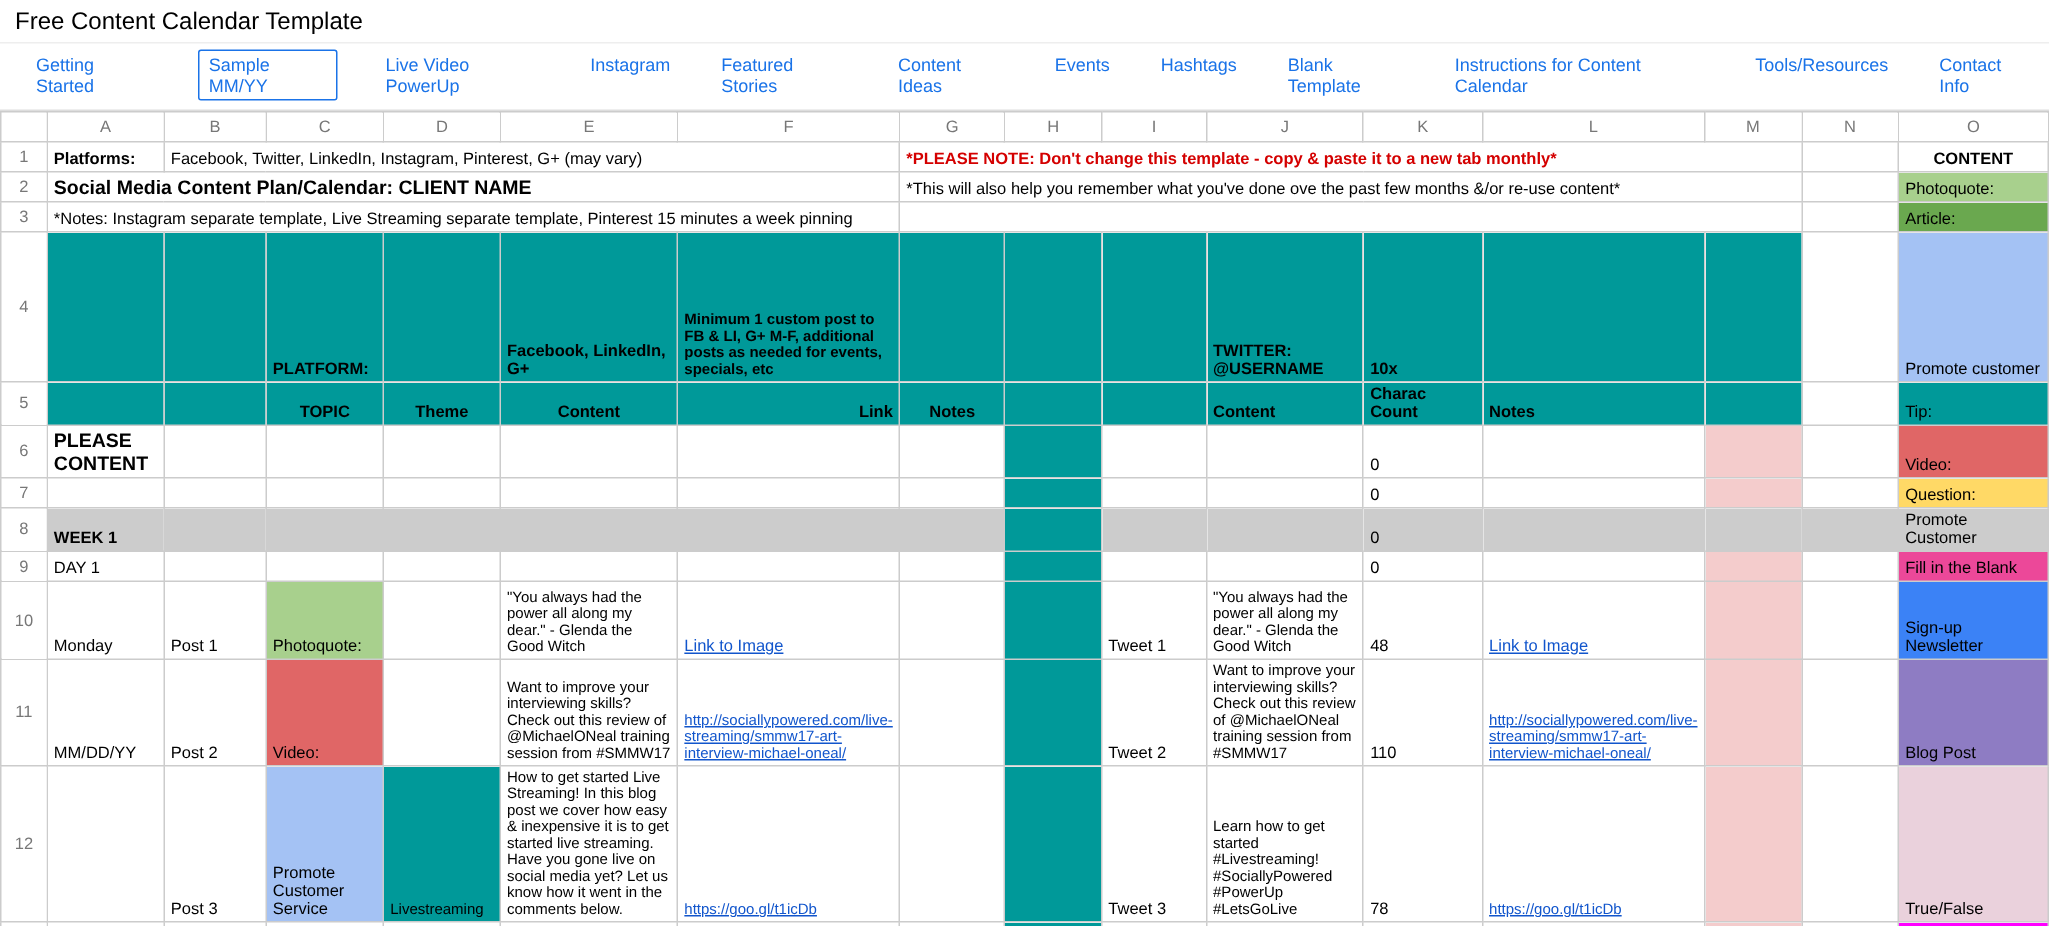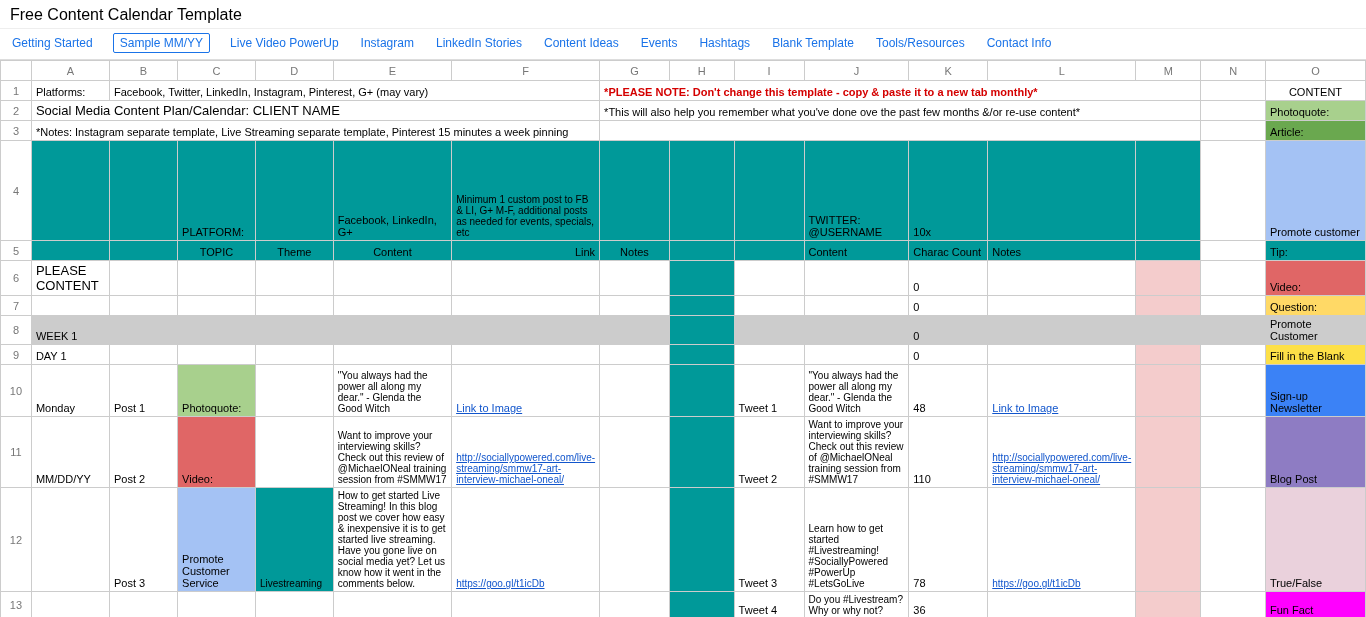--- a/index.html
+++ b/index.html
@@ -21,20 +21,21 @@
     border-bottom: 1px solid #ddd;
     display: flex;
     gap: 18px;
     font-size: 12px;
   }
   .tabs a {
     color: #1a73e8;
     text-decoration: none;
     padding: 3px 2px;
     cursor: pointer;
+    margin-left: 12px;
   }
   .tabs a.active {
     color: #1a73e8;
     border: 1px solid #1a73e8;
     border-radius: 2px;
     padding: 2px 6px;
   }
   .sheet-wrap {
     overflow: auto;
     height: calc(100vh - 60px);
@@ -71,46 +72,47 @@
     vertical-align: middle;
     position: sticky;
     left: 0;
     z-index: 1;
   }
   table.sheet thead th.corner {
     position: sticky;
     left: 0;
     z-index: 3;
   }
-  .bold { font-weight: normal; }
+  .bold { font-weight: bold; }
   .red { color: #d40000; font-weight: bold; }
   .grey { background: #ccc; }
   .teal { background: #009999; }
   .link { color: #1155cc; text-decoration: underline; cursor: pointer; }
   .num { text-align: right; }
   .wrap { white-space: normal; word-wrap: break-word; }
   tr.tall td { height: 100px; }
   tr.med td  { height: 52px; }
   tr.sm td   { height: 20px; }
 </style>
 </head>
 <body>
 
 <div class="title-bar">Free Content Calendar Template</div>
 
 <div class="tabs">
   <a>Getting Started</a>
   <a class="active">Sample MM/YY</a>
   <a>Live Video PowerUp</a>
   <a>Instagram</a>
-  <a>LinkedIn Stories</a>
+  <a>Featured Stories</a>
   <a>Content Ideas</a>
   <a>Events</a>
   <a>Hashtags</a>
   <a>Blank Template</a>
+  <a>Instructions for Content Calendar</a>
   <a>Tools/Resources</a>
   <a>Contact Info</a>
 </div>
 
 <div class="sheet-wrap">
 <table class="sheet">
   <colgroup id="colgrp">
         <col style="width: 34px;">
         <col style="width: 80px;">
         <col style="width: 80px;">
@@ -279,21 +281,21 @@
           <td></td>
           <td></td>
           <td></td>
     <td class="teal"></td>
     <td></td>
           <td></td>
     <td class="num">0</td>
     <td></td>
     <td style="background:#f4cccc"></td>
     <td></td>
-    <td style="background:#fde047">Fill in the Blank</td>
+    <td style="background:#ec4899">Fill in the Blank</td>
   </tr>
 
   <tr class="med">
     <th class="rowhdr">10</th>
     <td>Monday</td>
     <td>Post 1</td>
     <td style="background:#a8d08d">Photoquote:</td>
     <td></td>
     <td class="wrap" style="font-size:10px">"You always had the power all along my dear." - Glenda the Good Witch</td>
     <td class="link">Link to Image</td>

